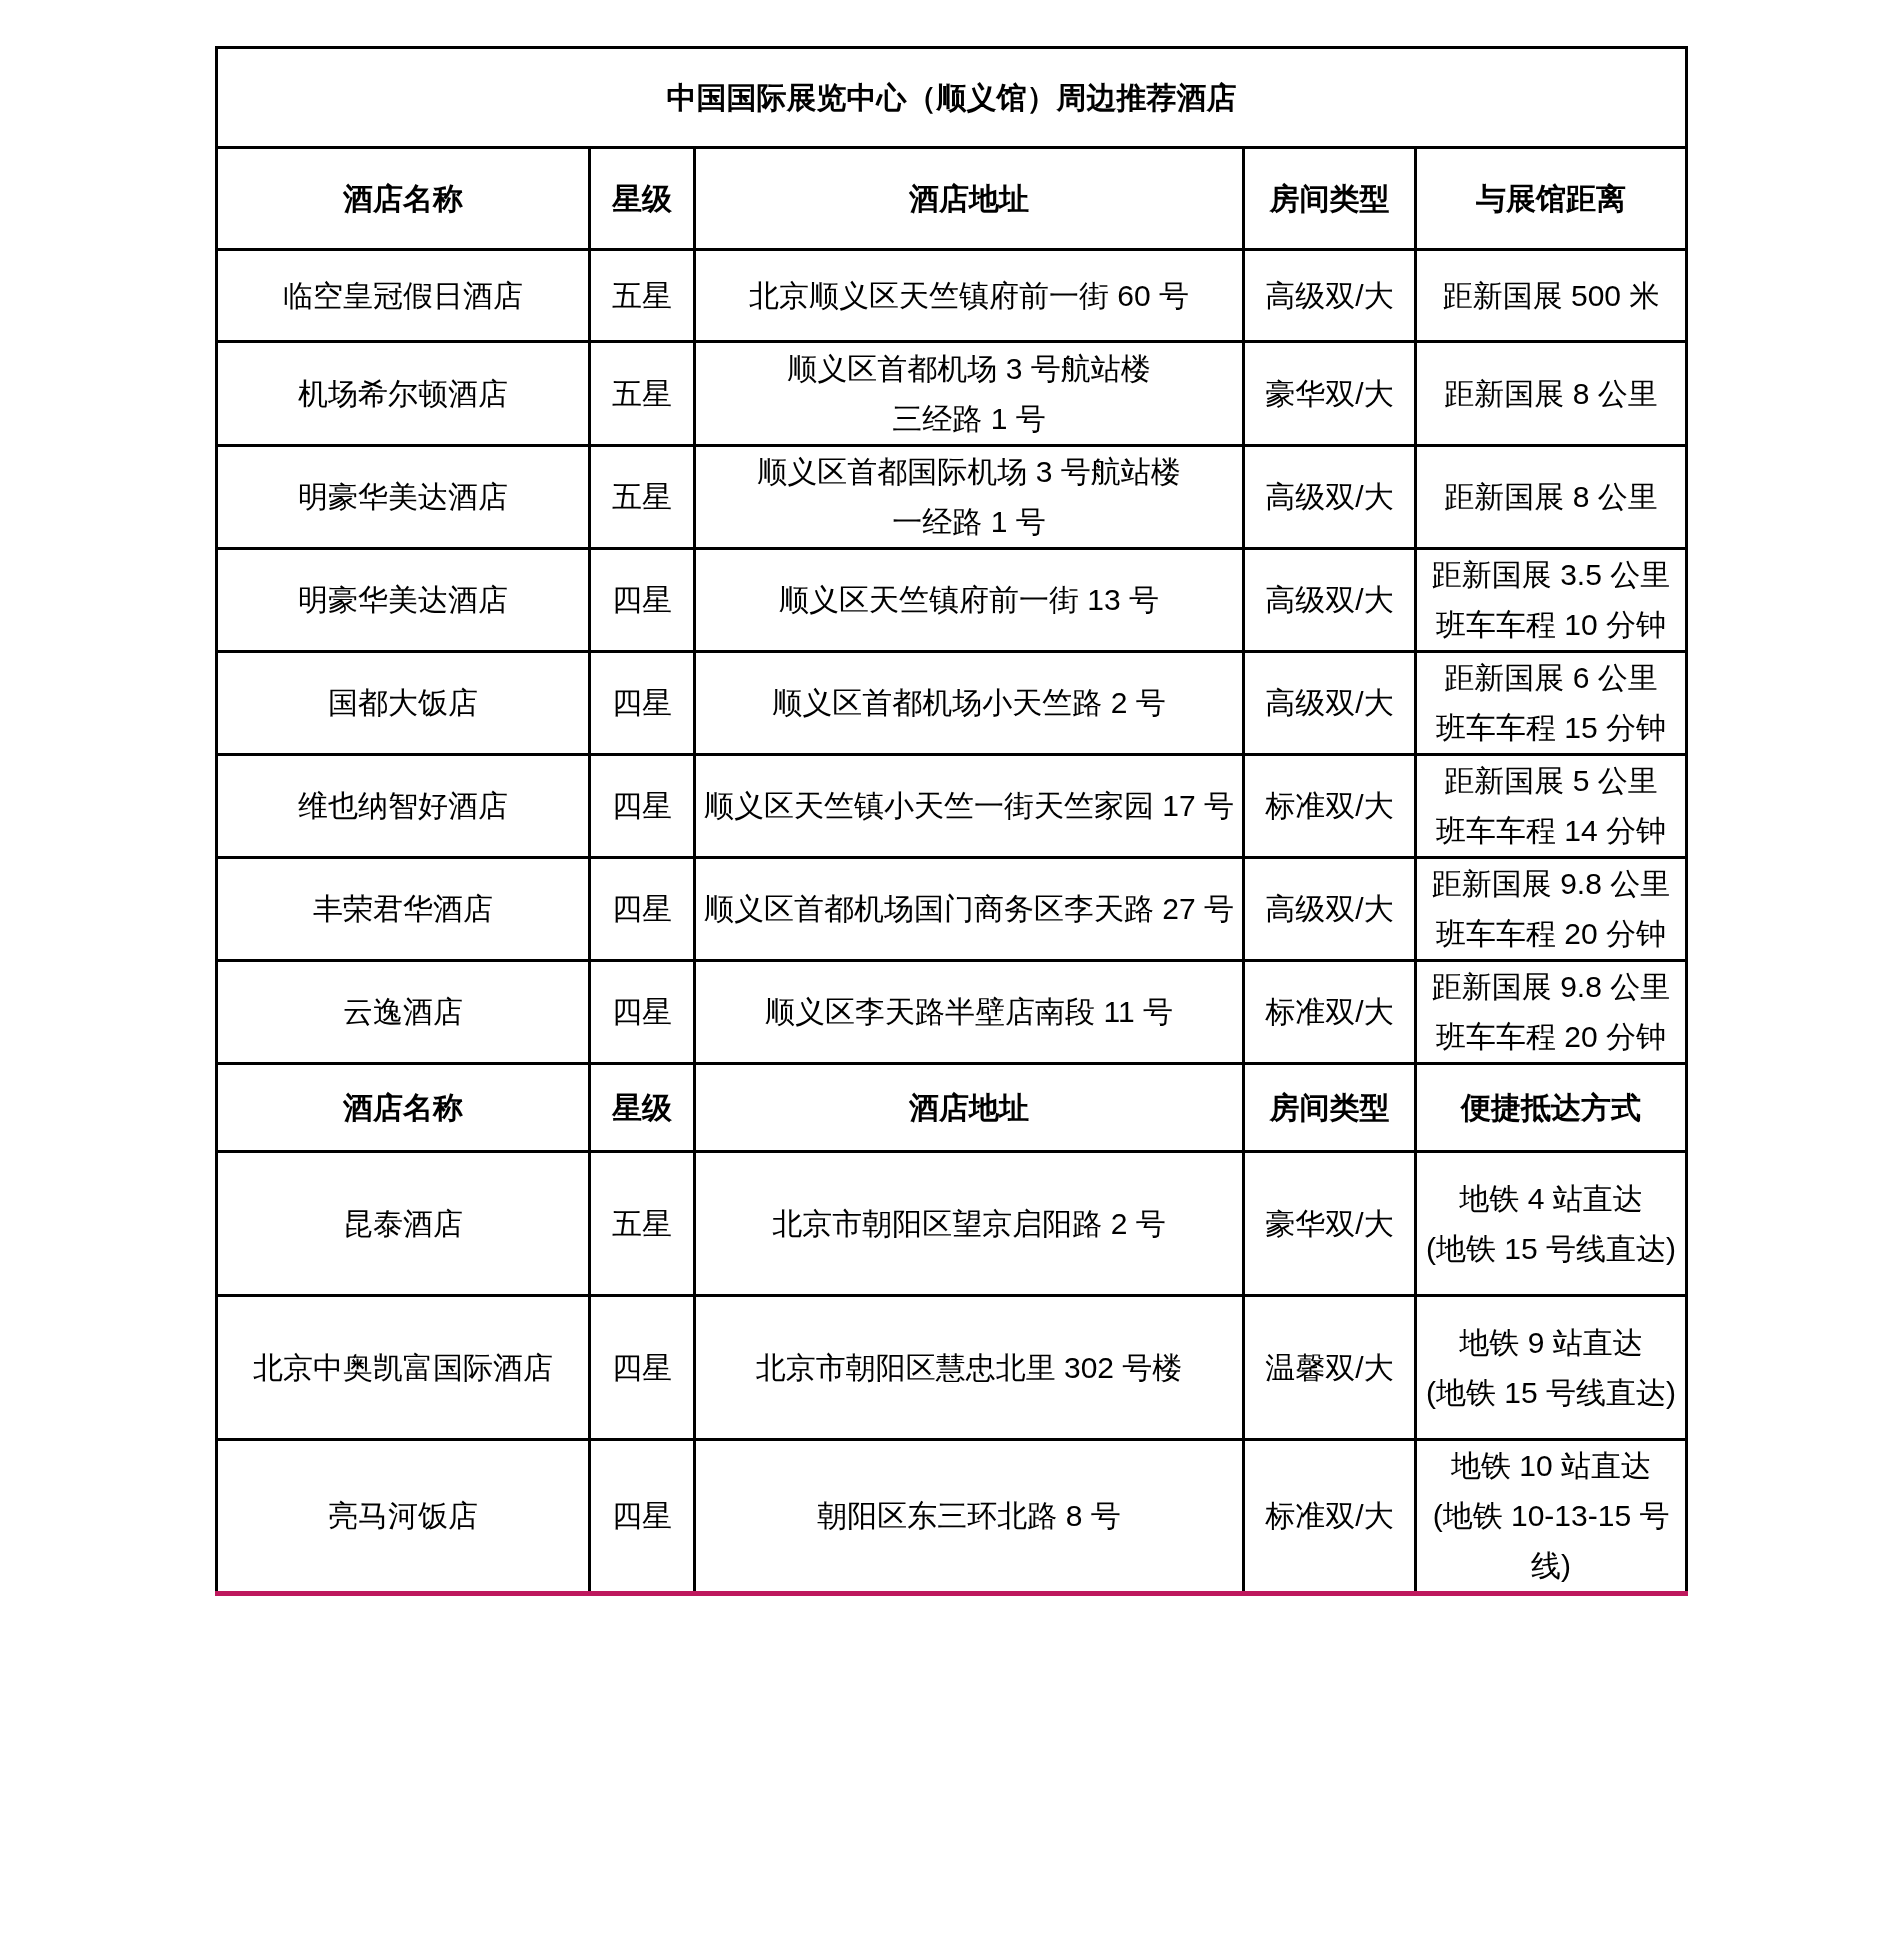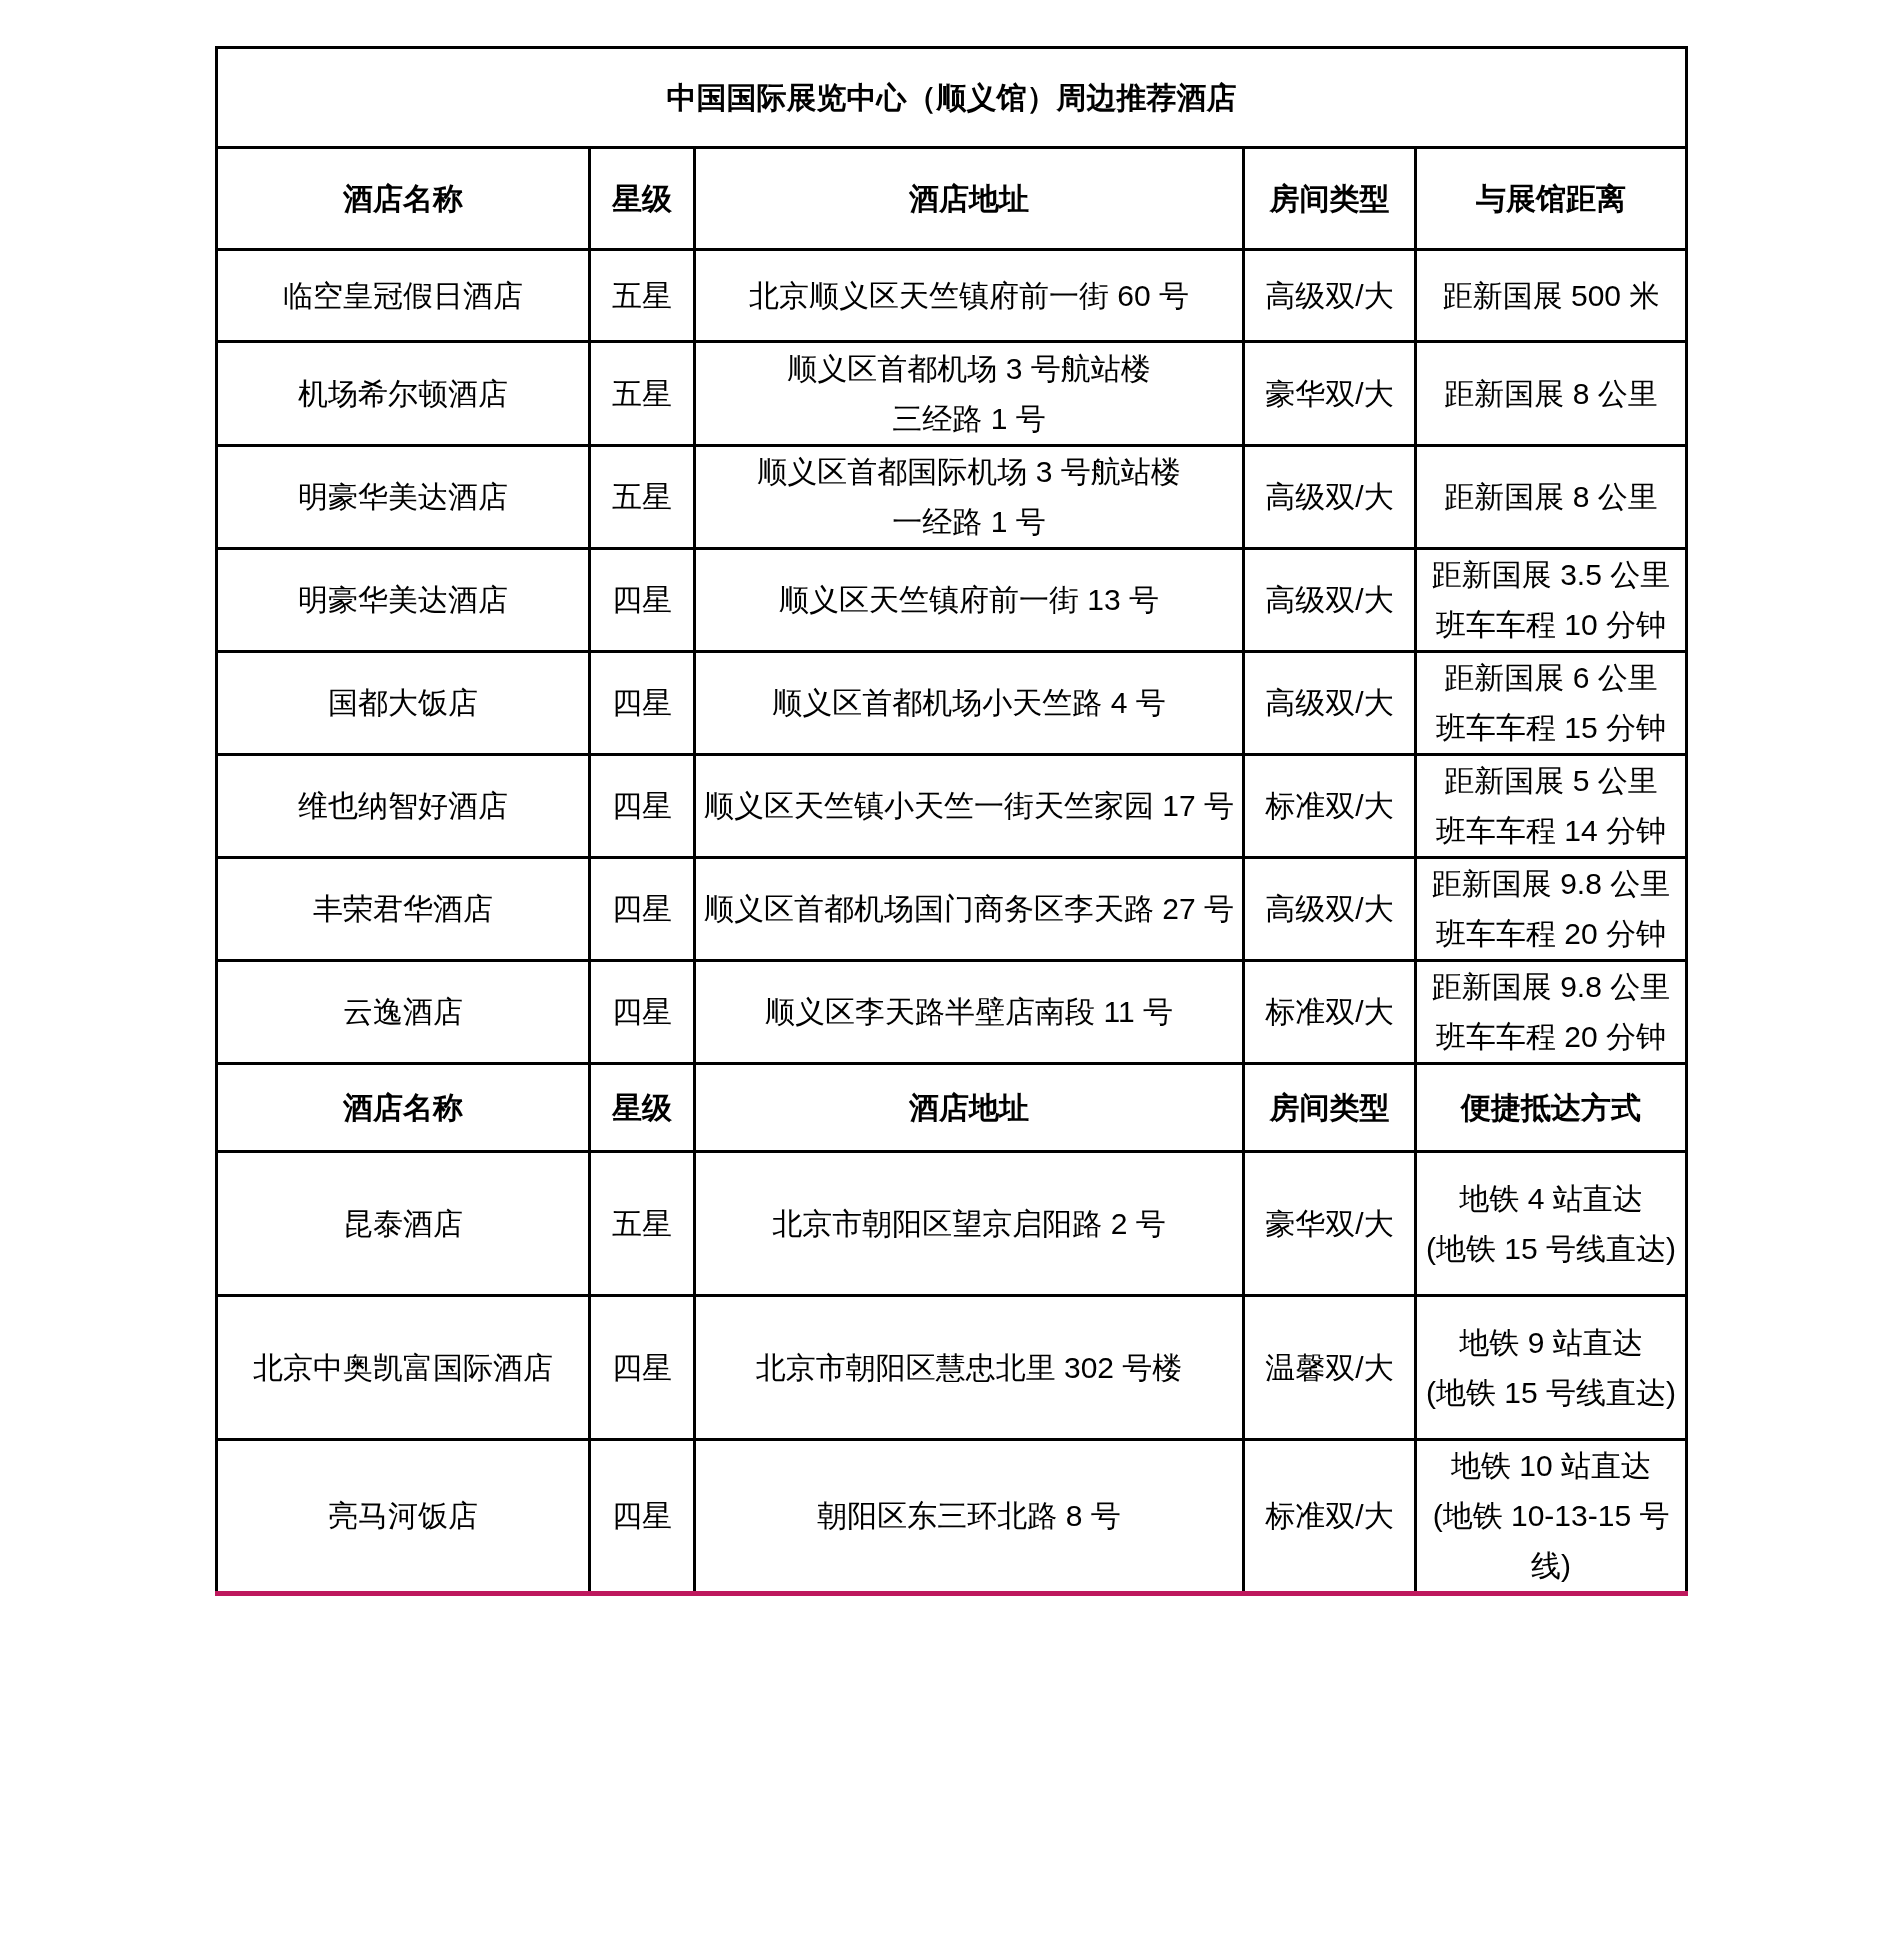--- a/index.html
+++ b/index.html
@@ -102,21 +102,21 @@
       <td>明豪华美达酒店</td>
       <td>四星</td>
       <td>顺义区天竺镇府前一街 13 号</td>
       <td>高级双/大</td>
       <td>距新国展 3.5 公里
 班车车程 10 分钟</td>
     </tr>
     <tr style="height:103px">
       <td>国都大饭店</td>
       <td>四星</td>
-      <td>顺义区首都机场小天竺路 4 号</td>
+      <td>顺义区首都机场小天竺路 2 号</td>
       <td>高级双/大</td>
       <td>距新国展 6 公里
 班车车程 15 分钟</td>
     </tr>
     <tr style="height:100px">
       <td>维也纳智好酒店</td>
       <td>四星</td>
       <td>顺义区天竺镇小天竺一街天竺家园 17 号</td>
       <td>标准双/大</td>
       <td>距新国展 5 公里

